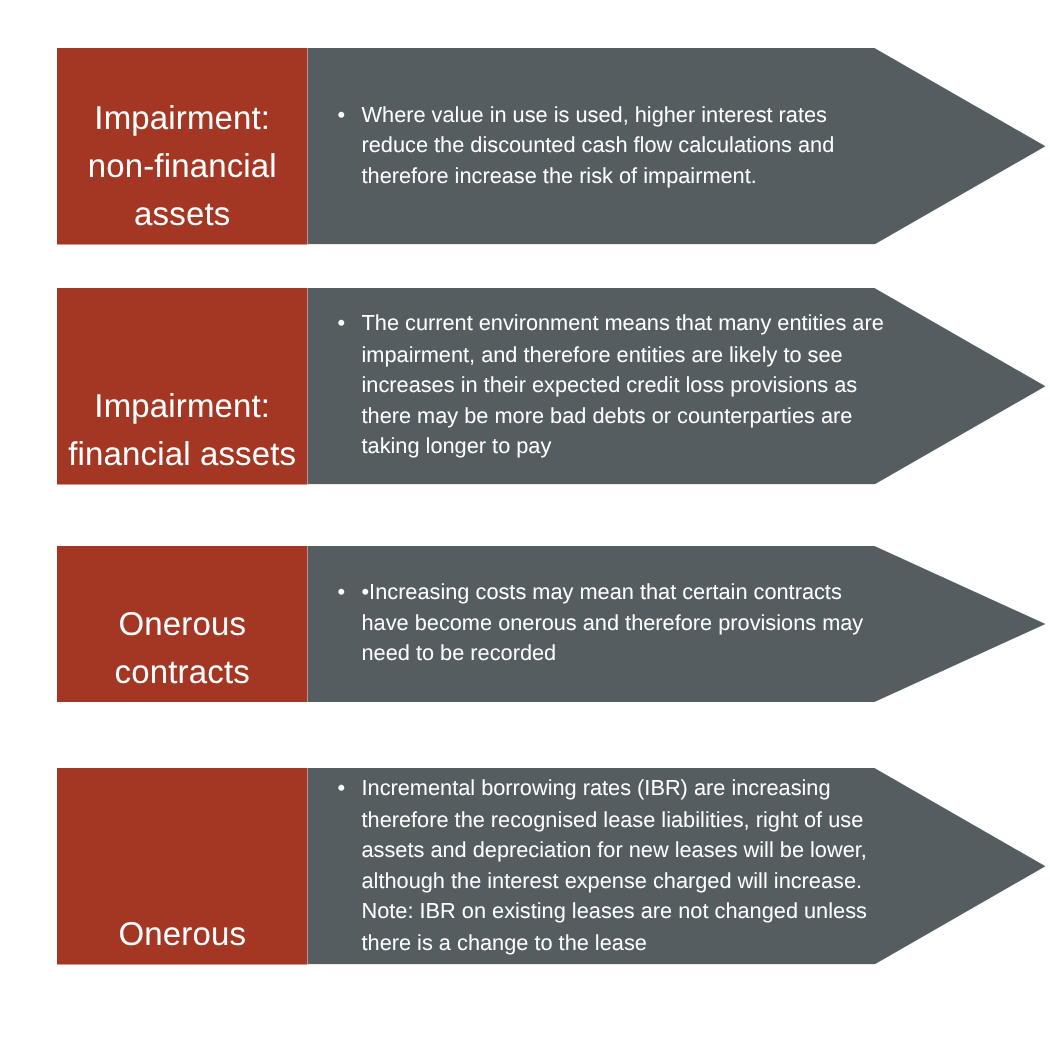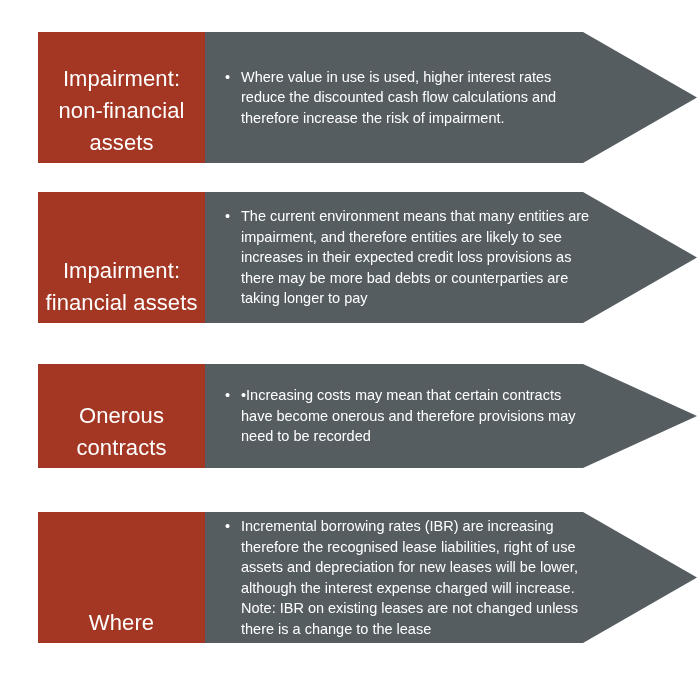--- a/index.html
+++ b/index.html
@@ -133,21 +133,21 @@
         <li class="bullet-item">
           <span class="bullet-dot">•</span>
           <span>•Increasing costs may mean that certain contracts have become onerous and therefore provisions may need to be recorded</span>
         </li>
       </ul>
     </div>
   </div>
 
   <div class="arrow-row" id="row-3">
     <div class="label-block">
-      <div class="label-text">Where</div>
+      <div class="label-text">Onerous</div>
     </div>
     <div class="body-block">
       <ul class="bullet-list">
         <li class="bullet-item">
           <span class="bullet-dot">•</span>
           <span>Incremental borrowing rates (IBR) are increasing therefore the recognised lease liabilities, right of use assets and depreciation for new leases will be lower, although the interest expense charged will increase. Note: IBR on existing leases are not changed unless there is a change to the lease</span>
         </li>
       </ul>
     </div>
   </div>

